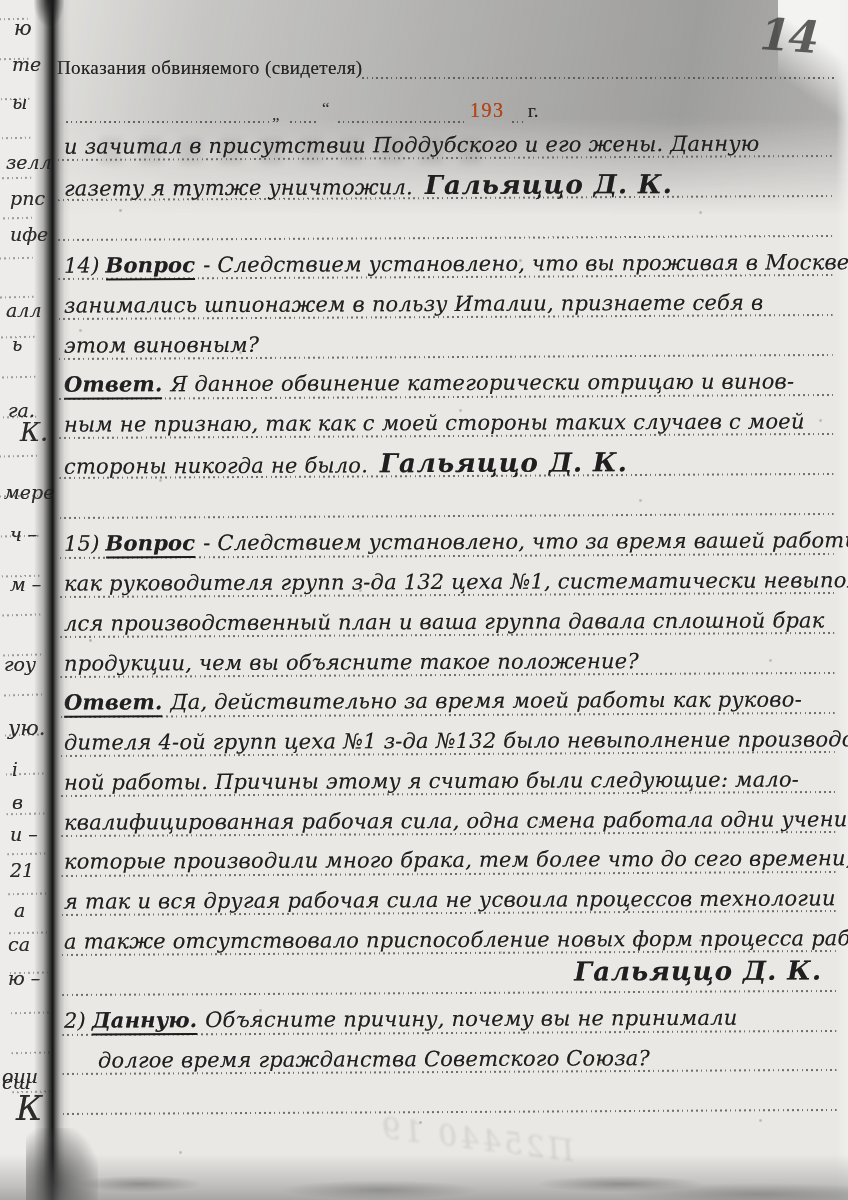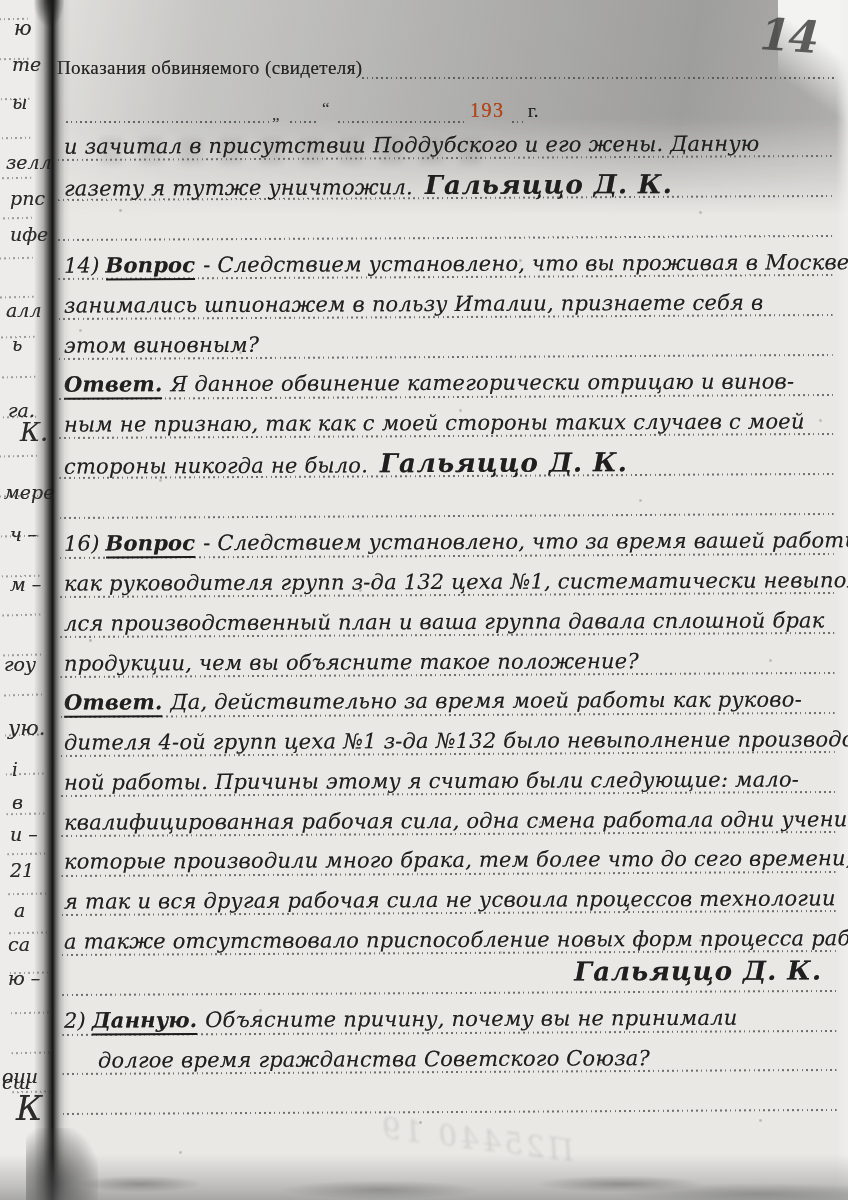--- a/index.html
+++ b/index.html
@@ -179,21 +179,21 @@
   <div class="page-number">14</div>
   <div id="manuscript">
       <div class="hw-row" style="top: 126px;"><span class="hw-text">и зачитал в присутствии Поддубского и его жены. Данную</span></div>
       <div class="hw-row" style="top: 166px;"><span class="hw-text">газету я тутже уничтожил.</span><span class="hw-sig">Гальяццо Д. К.</span></div>
       <div class="hw-row" style="top: 245px;"><span class="hw-num">14)</span><span class="hw-label">Вопрос</span><span class="hw-text">- Следствием установлено, что вы проживая в Москве</span></div>
       <div class="hw-row" style="top: 285px;"><span class="hw-text">занимались шпионажем в пользу Италии, признаете себя в</span></div>
       <div class="hw-row" style="top: 325px;"><span class="hw-text">этом виновным?</span></div>
       <div class="hw-row" style="top: 364px;"><span class="hw-label">Ответ.</span><span class="hw-text">Я данное обвинение категорически отрицаю и винов-</span></div>
       <div class="hw-row" style="top: 404px;"><span class="hw-text">ным не признаю, так как с моей стороны таких случаев с моей</span></div>
       <div class="hw-row" style="top: 444px;"><span class="hw-text">стороны никогда не было.</span><span class="hw-sig">Гальяццо Д. К.</span></div>
-      <div class="hw-row" style="top: 523px;"><span class="hw-num">16)</span><span class="hw-label">Вопрос</span><span class="hw-text">- Следствием установлено, что за время вашей работы</span></div>
+      <div class="hw-row" style="top: 523px;"><span class="hw-num">15)</span><span class="hw-label">Вопрос</span><span class="hw-text">- Следствием установлено, что за время вашей работы</span></div>
       <div class="hw-row" style="top: 563px;"><span class="hw-text">как руководителя групп з-да 132 цеха №1, систематически невыпол-</span></div>
       <div class="hw-row" style="top: 603px;"><span class="hw-text">лся производственный план и ваша группа давала сплошной брак</span></div>
       <div class="hw-row" style="top: 643px;"><span class="hw-text">продукции, чем вы объясните такое положение?</span></div>
       <div class="hw-row" style="top: 682px;"><span class="hw-label">Ответ.</span><span class="hw-text">Да, действительно за время моей работы как руково-</span></div>
       <div class="hw-row" style="top: 722px;"><span class="hw-text">дителя 4-ой групп цеха №1 з-да №132 было невыполнение производствен-</span></div>
       <div class="hw-row" style="top: 762px;"><span class="hw-text">ной работы. Причины этому я считаю были следующие: мало-</span></div>
       <div class="hw-row" style="top: 802px;"><span class="hw-text">квалифицированная рабочая сила, одна смена работала одни ученики</span></div>
       <div class="hw-row" style="top: 841px;"><span class="hw-text">которые производили много брака, тем более что до сего времени, как</span></div>
       <div class="hw-row" style="top: 881px;"><span class="hw-text">я так и вся другая рабочая сила не усвоила процессов технологии</span></div>
       <div class="hw-row" style="top: 921px;"><span class="hw-text">а также отсутствовало приспособление новых форм процесса работ.</span></div>

